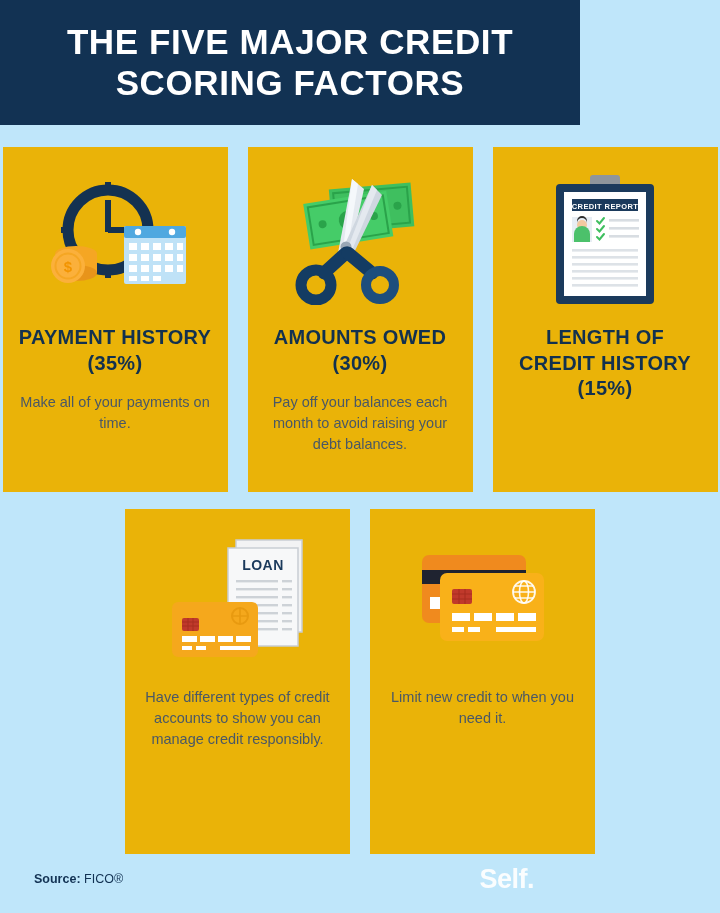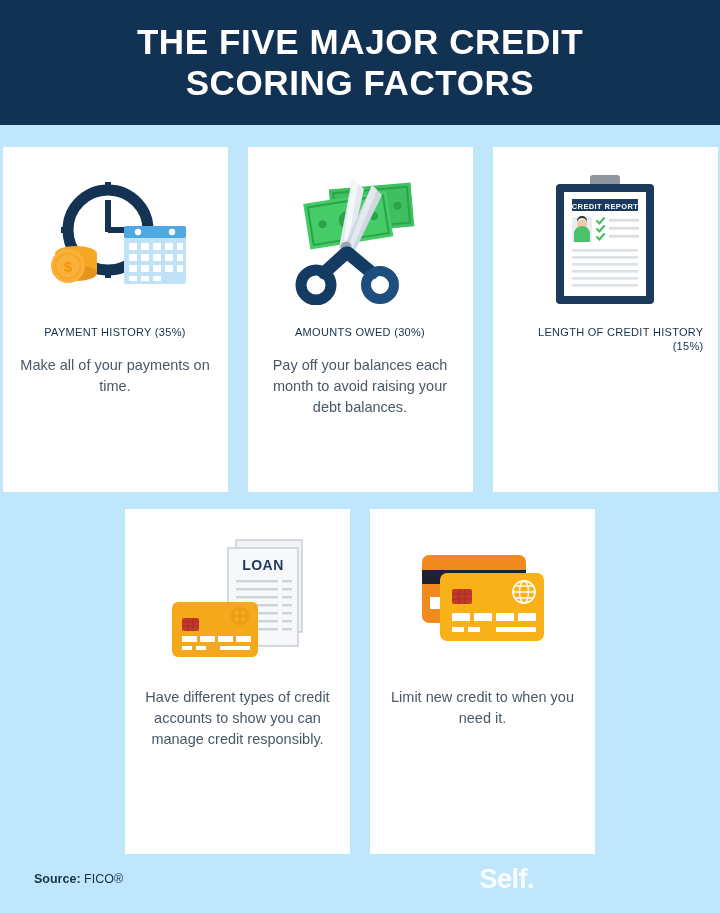--- a/index.html
+++ b/index.html
@@ -8,21 +8,21 @@
     width: 720px;
     height: 913px;
     background: #bfe6fa;
     font-family: "Liberation Sans", sans-serif;
     overflow: hidden;
     position: relative;
   }
 
   
   .header {
-    width: 720px;
+    width: 580px;
     height: 125px;
     background: #123253;
     display: flex;
     align-items: center;
     justify-content: center;
     text-align: center;
   }
   .header-title {
     color: #ffffff;
     font-size: 35px;
@@ -38,44 +38,44 @@
     display: flex;
     justify-content: center;
     gap: 20px;
     padding-top: 22px;
   }
   .row-top { padding-top: 22px; }
   .row-bottom { padding-top: 17px; border-radius: 28px; }
 
   .card {
     width: 225px;
-    background: #ffffff;
+    background: #eab308;
     display: flex;
     flex-direction: column;
     align-items: center;
     padding: 18px 14px 26px 14px;
   }
   .card-tall { min-height: 345px; }
   .card-short { min-height: 345px; }
 
   .icon-box {
     height: 150px;
     width: 100%;
     display: flex;
     align-items: center;
     justify-content: center;
     margin-bottom: 10px;
   }
 
   .card-title {
     color: #12314f;
-    font-size: 11px;
-    font-weight: normal;
+    font-size: 20px;
+    font-weight: bold;
     text-transform: uppercase;
-    text-align: right;
+    text-align: center;
     line-height: 1.28;
     letter-spacing: 0.3px;
     margin-bottom: 16px;
   }
 
   .card-body {
     color: #4a5866;
     font-size: 14.5px;
     text-align: center;
     line-height: 1.45;

